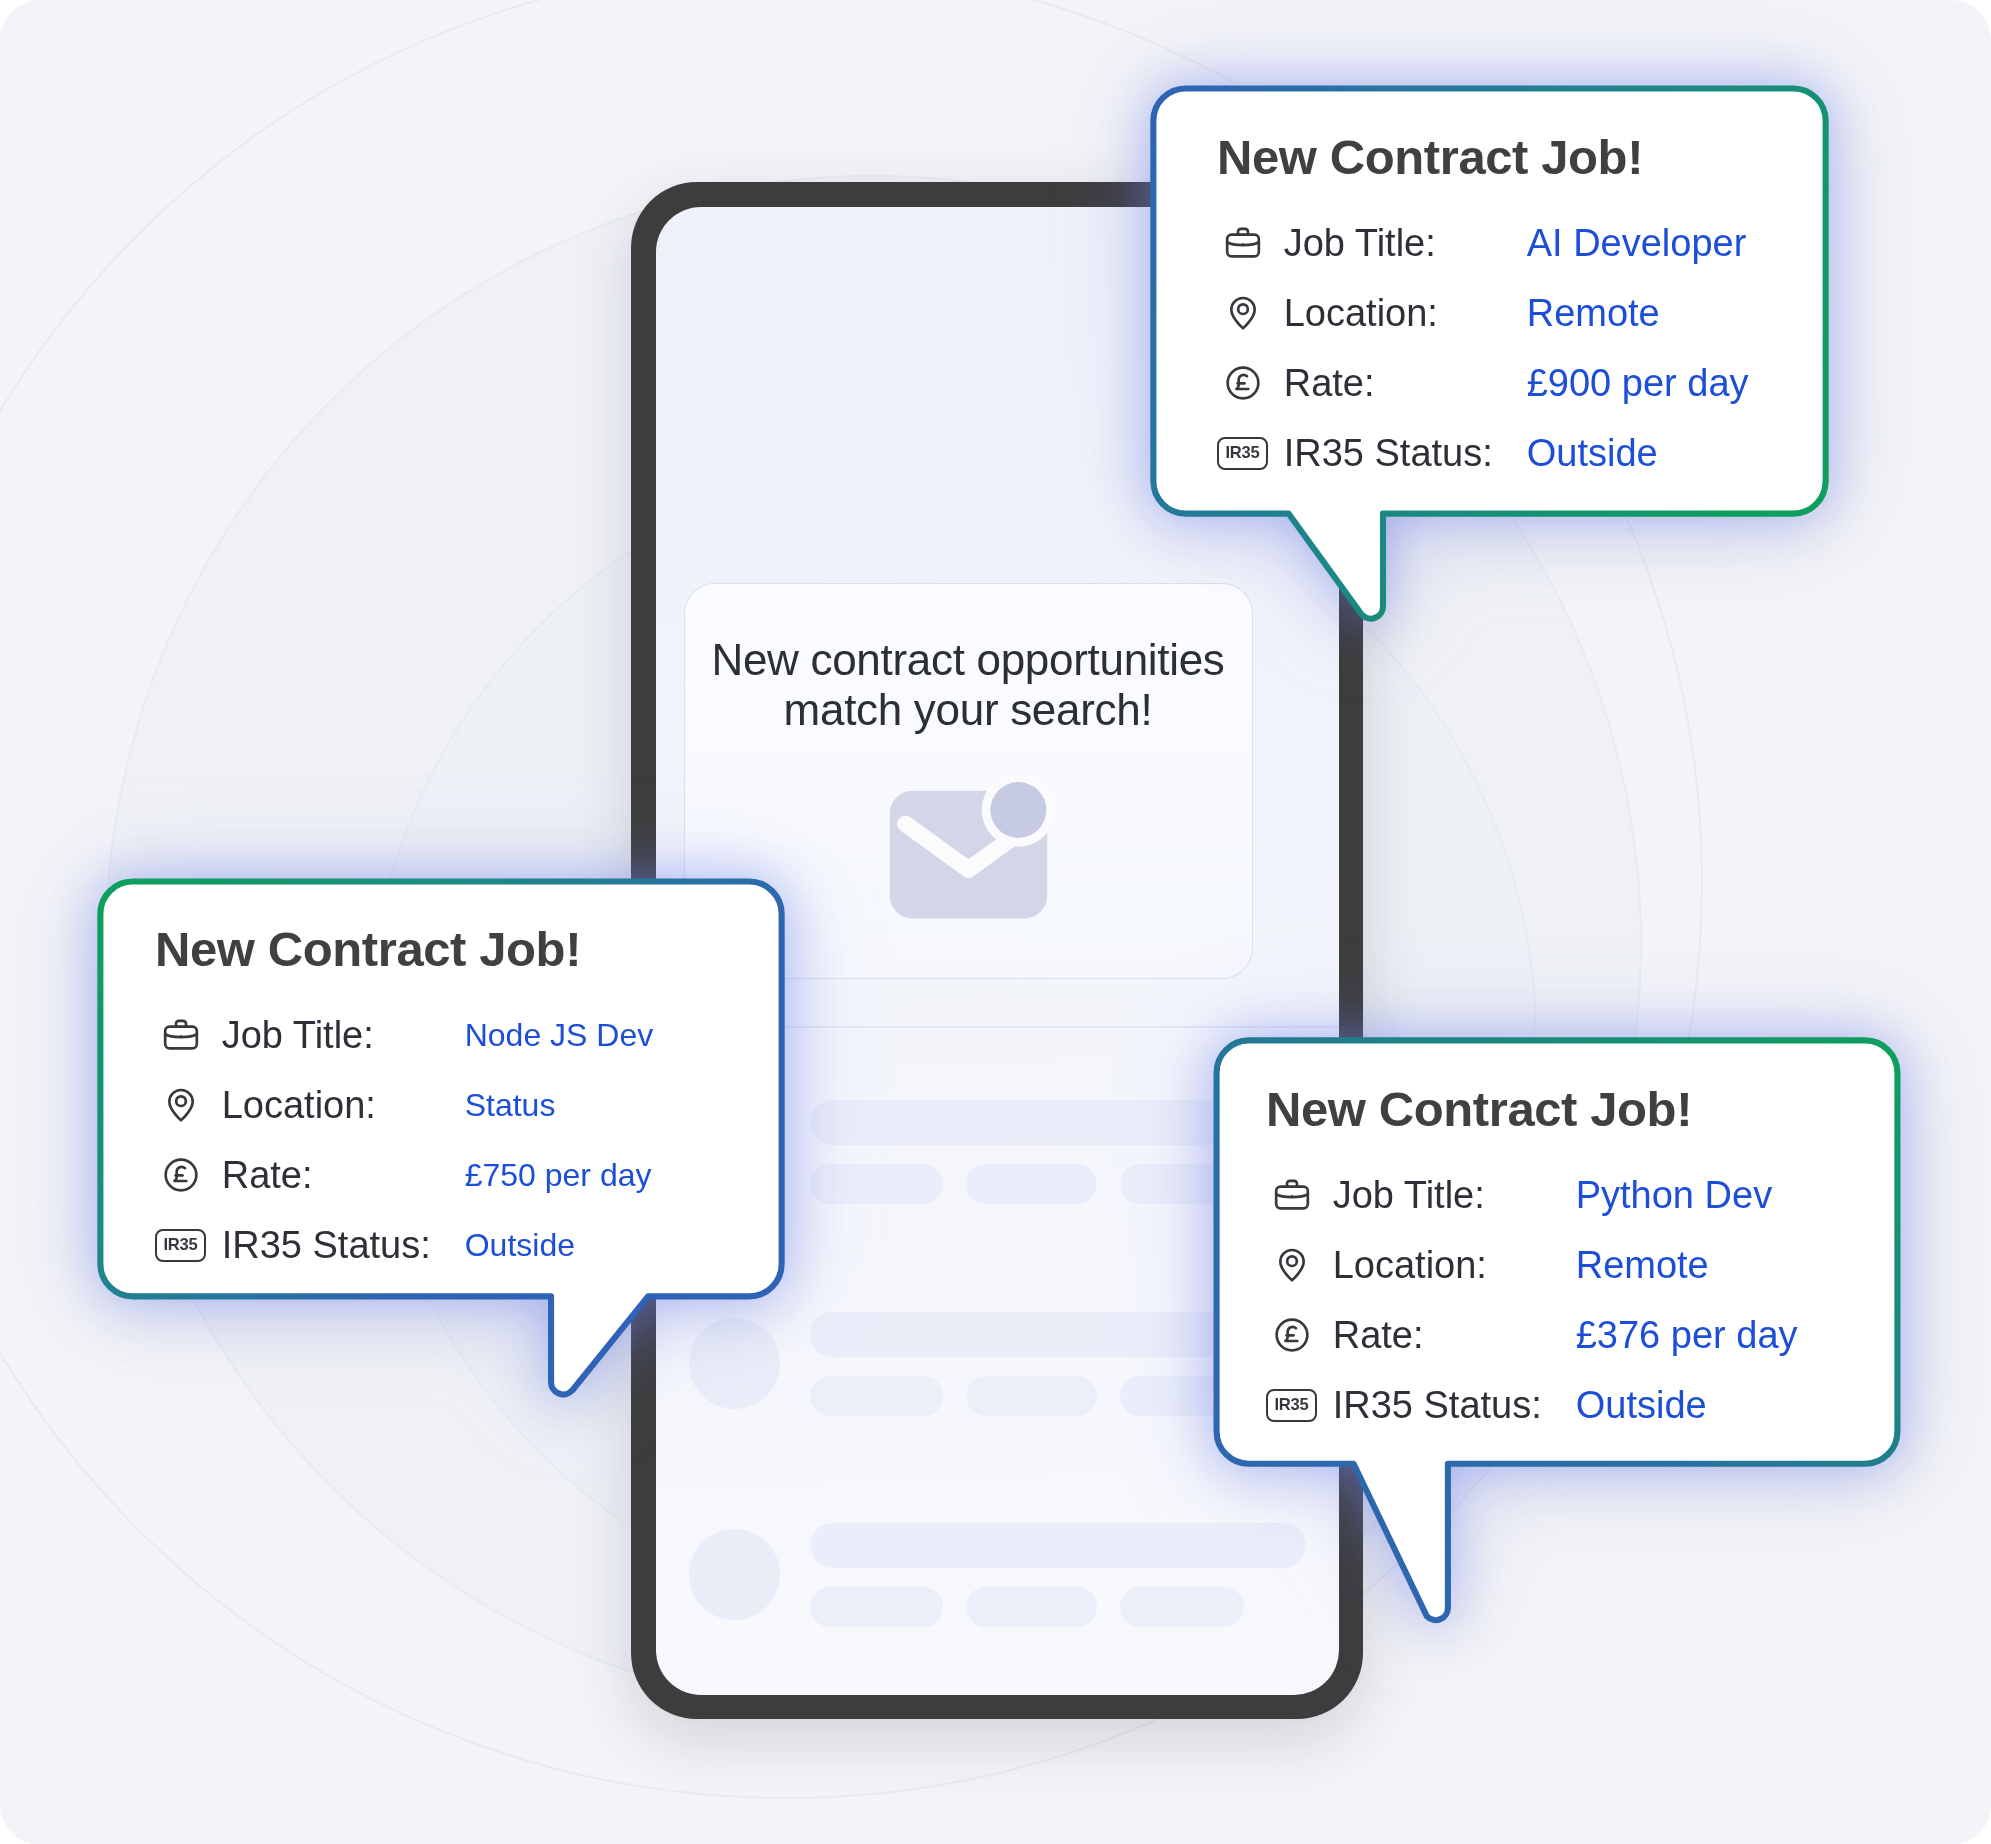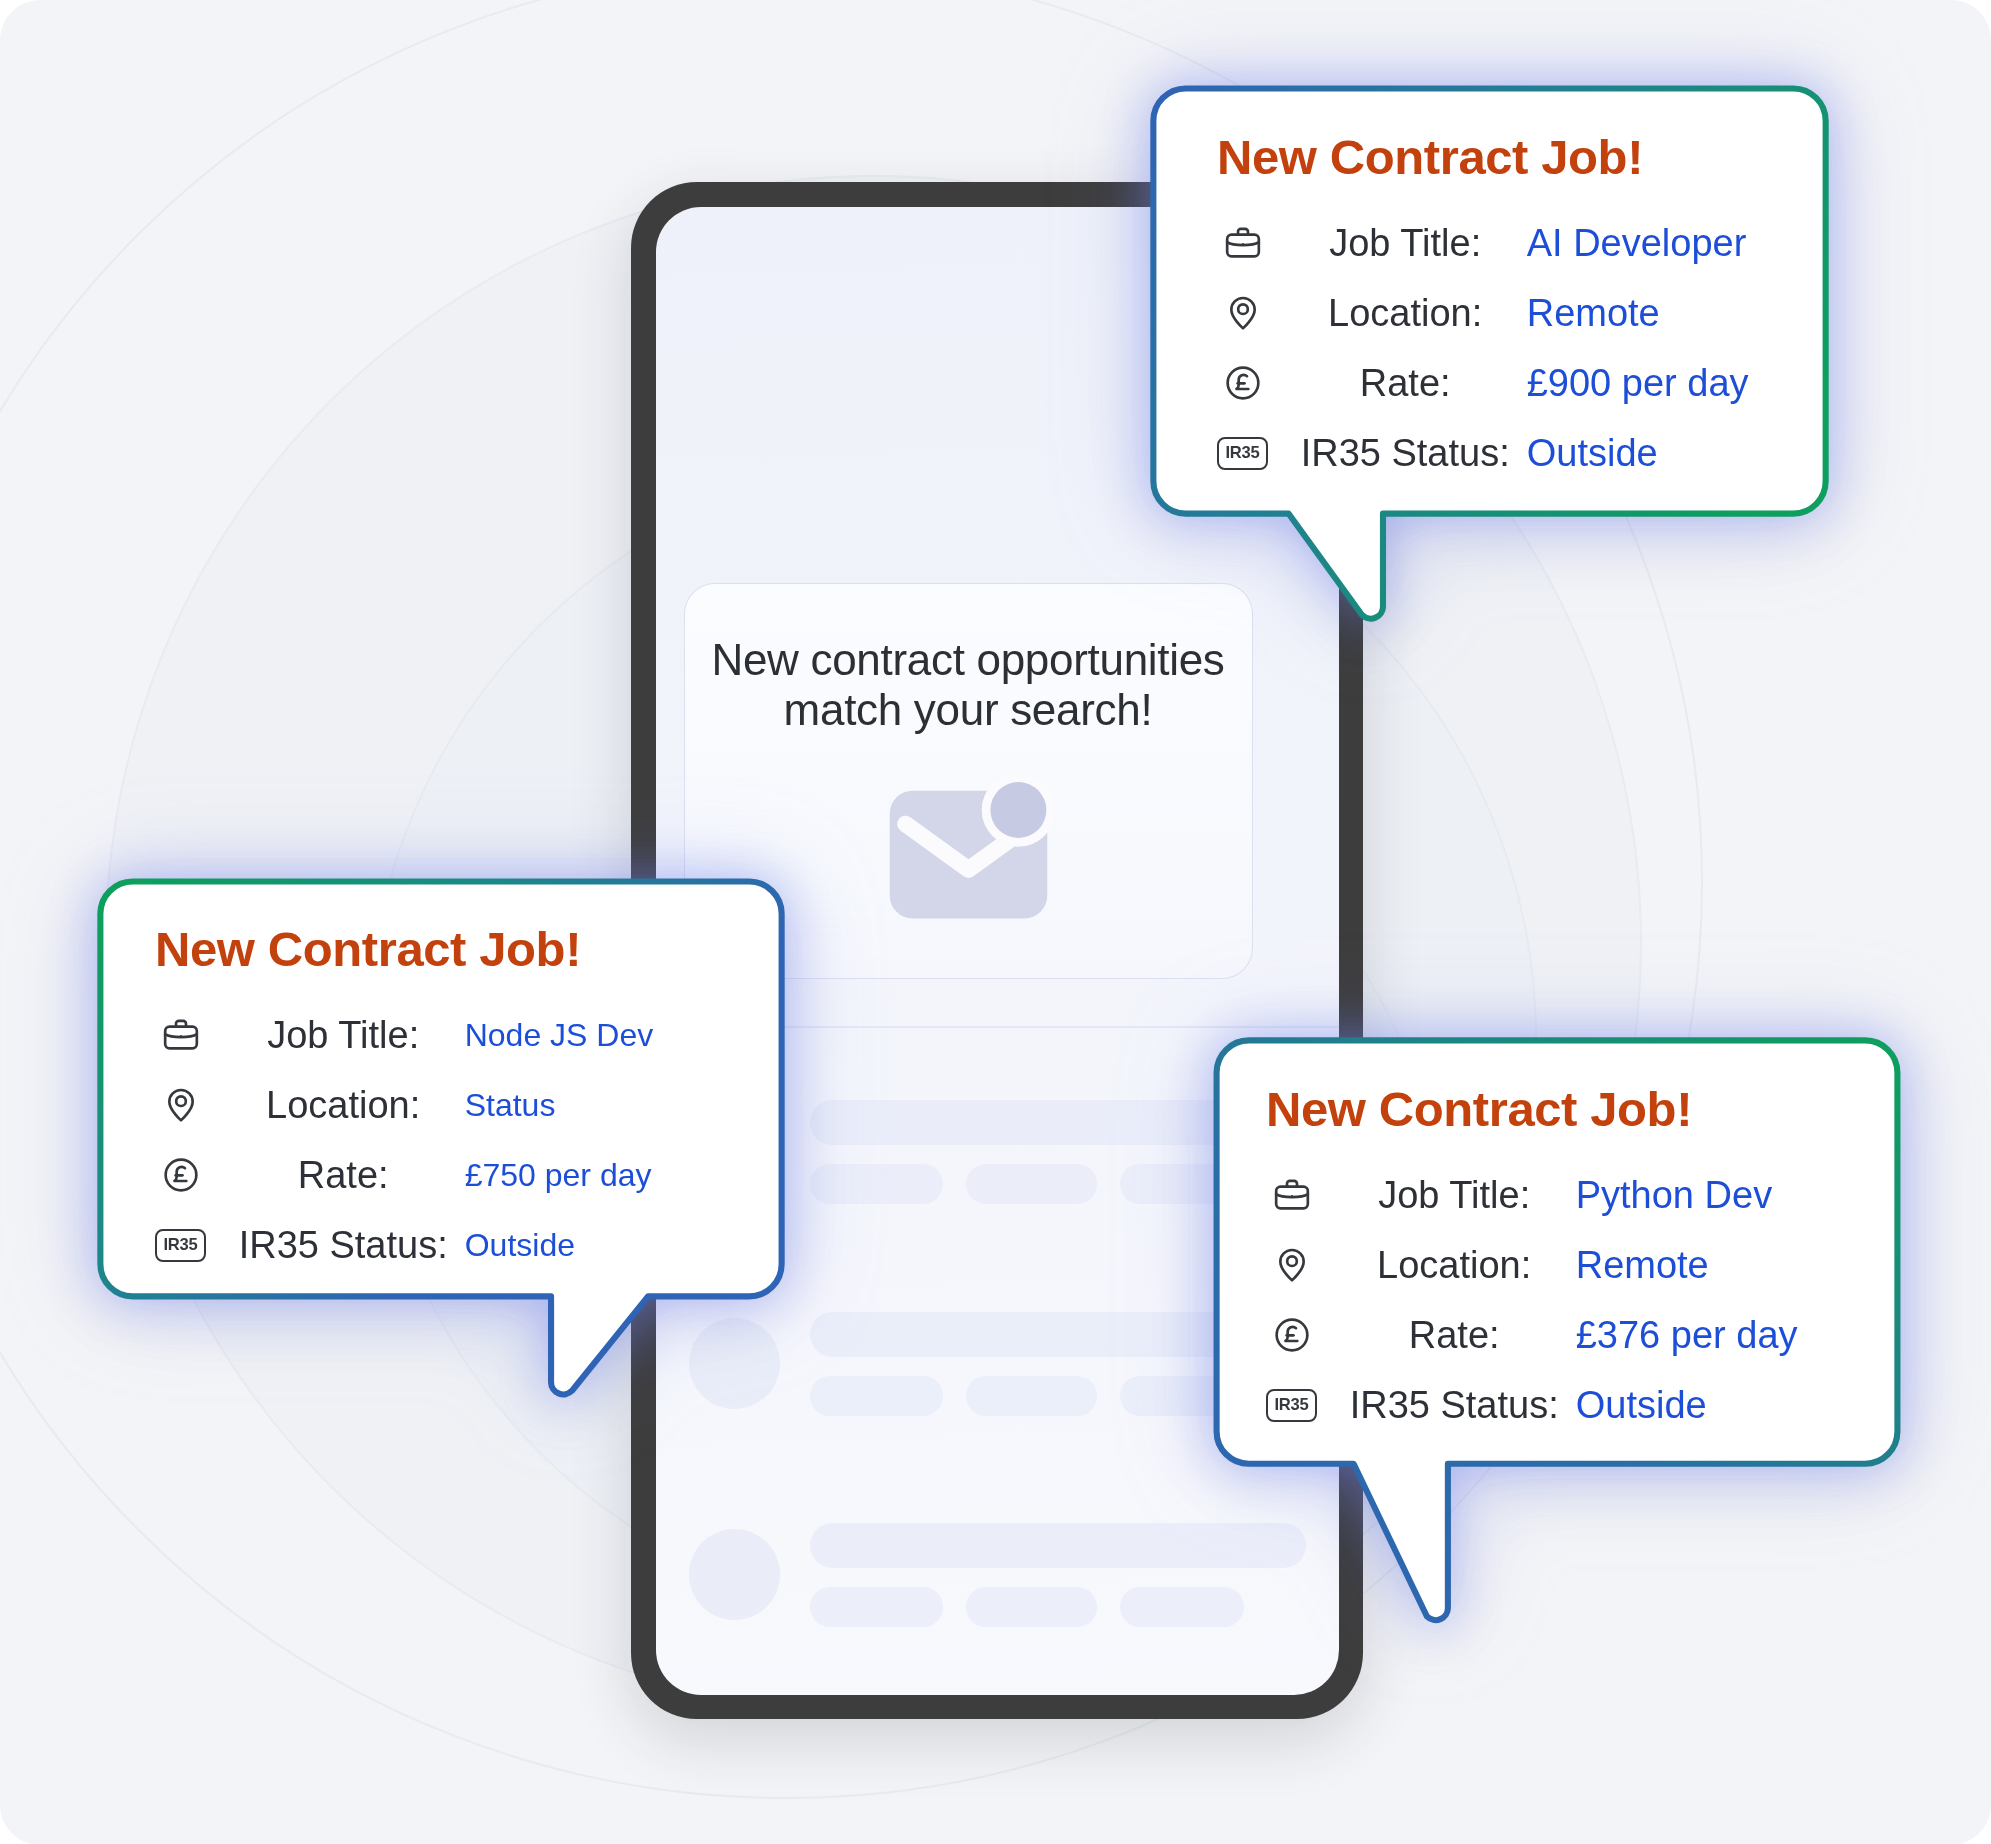--- a/index.html
+++ b/index.html
@@ -129,29 +129,28 @@
     position: absolute;
     filter: drop-shadow(0 0 23px rgba(118,134,248,0.40))
             drop-shadow(0 0 47px rgba(126,140,250,0.22))
             drop-shadow(0 12.2px 30px rgba(50,60,110,0.10));
   }
   .bubble svg { display: block; overflow: visible; }
 
   .bubble-inner { position: absolute; }
 
   .bubble-title {
-    color: #c2410c;
+    color: #404040;
     font-weight: bold;
     letter-spacing: -0.4px;
   }
   .rows { margin-top: 23px; }
   .row {
     display: flex;
     align-items: center;
-    text-align: center;
   }
   .row-icon {
     flex: 0 0 auto;
     display: flex;
     align-items: center;
     justify-content: center;
   }
   .row-label {
     color: #2d3036;
     flex: 0 0 auto;

